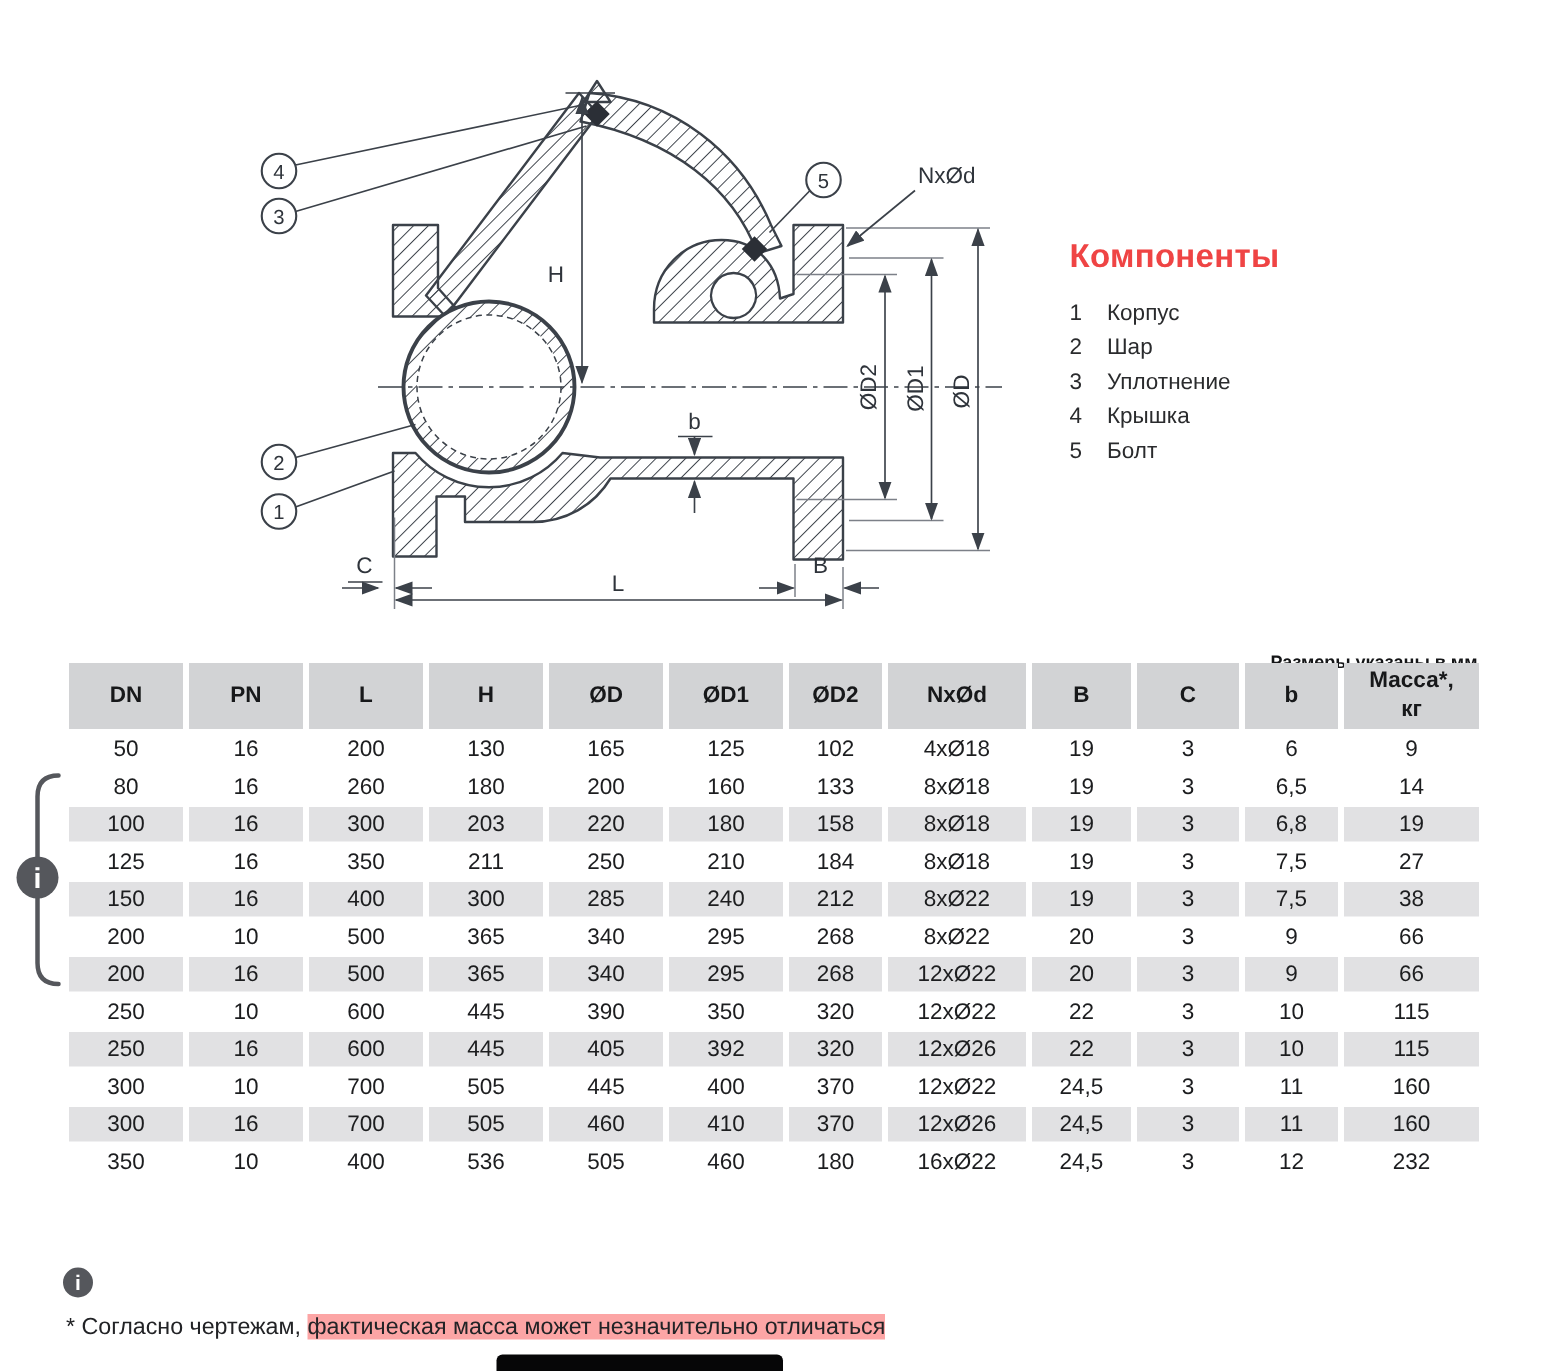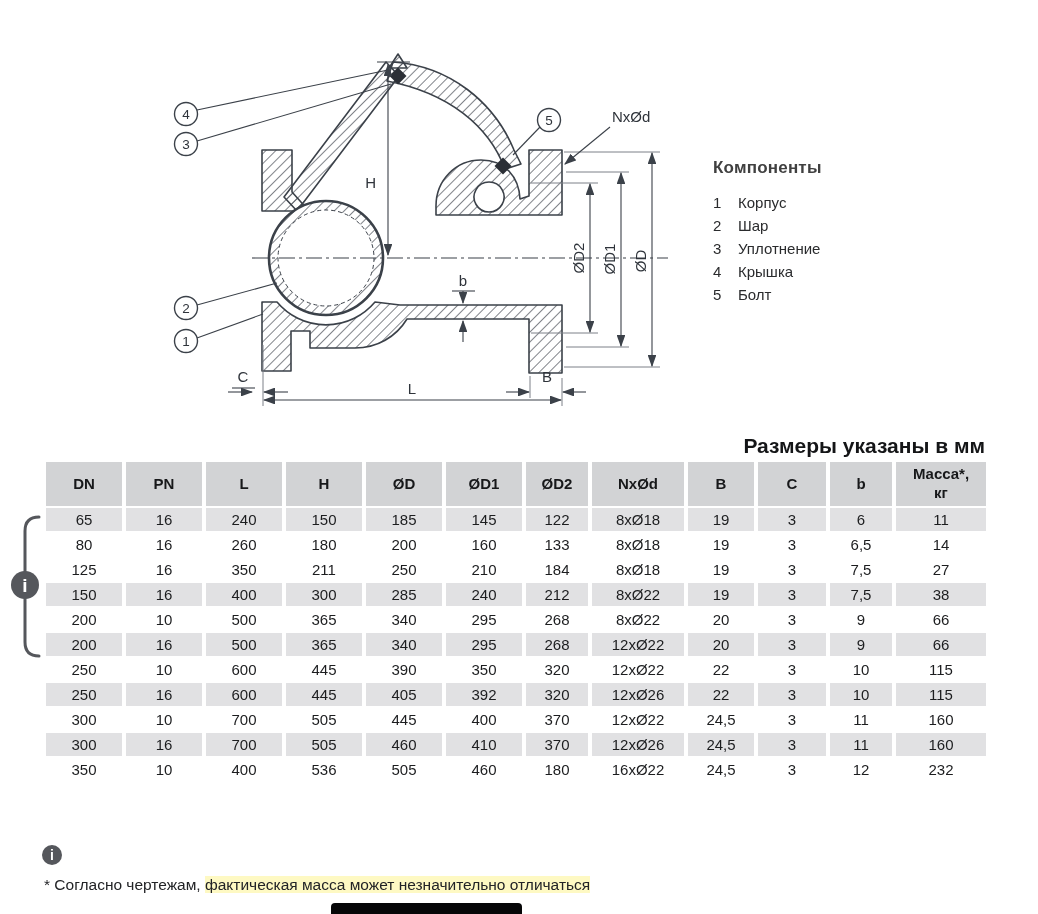--- a/index.html
+++ b/index.html
@@ -11,45 +11,45 @@
   .drawing { position:absolute; left:0; top:0; }
   .part   { fill:url(#hatch); stroke:#3b4149; stroke-width:1.6; stroke-linejoin:round; }
   .dim    { stroke:#3b4149; stroke-width:1.1; fill:none; }
   .thin   { stroke:#7c8088; stroke-width:1; fill:none; }
   .dimtxt { fill:#2f343b; font-size:15px; font-family:"Liberation Sans",sans-serif; }
   .balloon circle { fill:#fff; stroke:#3b4149; stroke-width:1.4; }
   .balloon text { fill:#2f343b; font-size:13.5px; text-anchor:middle; }
 
   
   .components { position:absolute; left:713px; top:158px; }
-  .components h3 { font-size:17px; font-weight:bold; color:#404040; letter-spacing:.2px; }
+  .components h3 { font-size:22px; font-weight:bold; color:#ef4444; letter-spacing:.2px; }
   .comp-list { margin-top:13px; }
   .comp-item { display:flex; font-size:15px; line-height:23px; color:#2a2b2d; }
   .comp-item .num { width:25px; }
 
   
-  .units-note { position:absolute; top:434px; right:53px; font-size:21px; font-weight:bold; color:#141517; }
-  .dims-table { position:absolute; left:42px; top:460px; }
+  .units-note { position:absolute; top:434px; right:53px; font-size:12px; font-weight:bold; color:#141517; }
+  .dims-table { position:absolute; left:42px; top:440px; }
   table { border-collapse:separate; border-spacing:4px 2px; table-layout:fixed; }
   th { background:#d2d3d5; font-size:15px; font-weight:bold; height:44px;
        vertical-align:middle; text-align:center; white-space:pre-line; line-height:1.25; color:#17181a; }
   td { height:23px; text-align:center; vertical-align:middle; font-size:15px; color:#1c1d1f; }
   tr.alt td { background:#e1e1e3; }
 
   
   .bracket { position:absolute; left:6px; top:505px; }
 
   
   .notes { position:absolute; left:42px; top:845px; width:940px; }
   .note-line1 { display:flex; align-items:center; font-size:15.5px; color:#222326; }
   .info-badge { width:20px; height:20px; border-radius:50%; background:#55575c; color:#fff;
                 display:inline-flex; align-items:center; justify-content:center;
                 font-size:14px; font-weight:bold; margin-right:9px; flex:0 0 auto; }
   .note-line2 { margin-top:11px; font-size:15.5px; color:#222326; padding-left:2px; }
-  .selected { background:#fef9c3; }
+  .selected { background:#fca5a5; }
 
   .black-bar { position:absolute; left:331px; top:903px; width:191px; height:11px;
                background:#060607; border-radius:4px 4px 0 0; }
 </style>
 </head>
 <body>
 
 <div class="stage">
 
   <svg class="drawing" width="1038" height="430" viewBox="0 0 1038 430">
@@ -223,47 +223,61 @@
             <th>ØD2</th>
             <th>NxØd</th>
             <th>B</th>
             <th>C</th>
             <th>b</th>
             <th>Масса*,
 кг</th>
           </tr>
         </thead>
       <tbody>
-          <tr class="alt">
-            <td>65</td>
-            <td>16</td>
-            <td>240</td>
-            <td>150</td>
-            <td>185</td>
-            <td>145</td>
-            <td>122</td>
-            <td>8xØ18</td>
+          <tr>
+            <td>50</td>
+            <td>16</td>
+            <td>200</td>
+            <td>130</td>
+            <td>165</td>
+            <td>125</td>
+            <td>102</td>
+            <td>4xØ18</td>
             <td>19</td>
             <td>3</td>
             <td>6</td>
-            <td>11</td>
+            <td>9</td>
           </tr>
           <tr>
             <td>80</td>
             <td>16</td>
             <td>260</td>
             <td>180</td>
             <td>200</td>
             <td>160</td>
             <td>133</td>
             <td>8xØ18</td>
             <td>19</td>
             <td>3</td>
             <td>6,5</td>
             <td>14</td>
+          </tr>
+          <tr class="alt">
+            <td>100</td>
+            <td>16</td>
+            <td>300</td>
+            <td>203</td>
+            <td>220</td>
+            <td>180</td>
+            <td>158</td>
+            <td>8xØ18</td>
+            <td>19</td>
+            <td>3</td>
+            <td>6,8</td>
+            <td>19</td>
           </tr>
           <tr>
             <td>125</td>
             <td>16</td>
             <td>350</td>
             <td>211</td>
             <td>250</td>
             <td>210</td>
             <td>184</td>
             <td>8xØ18</td>

